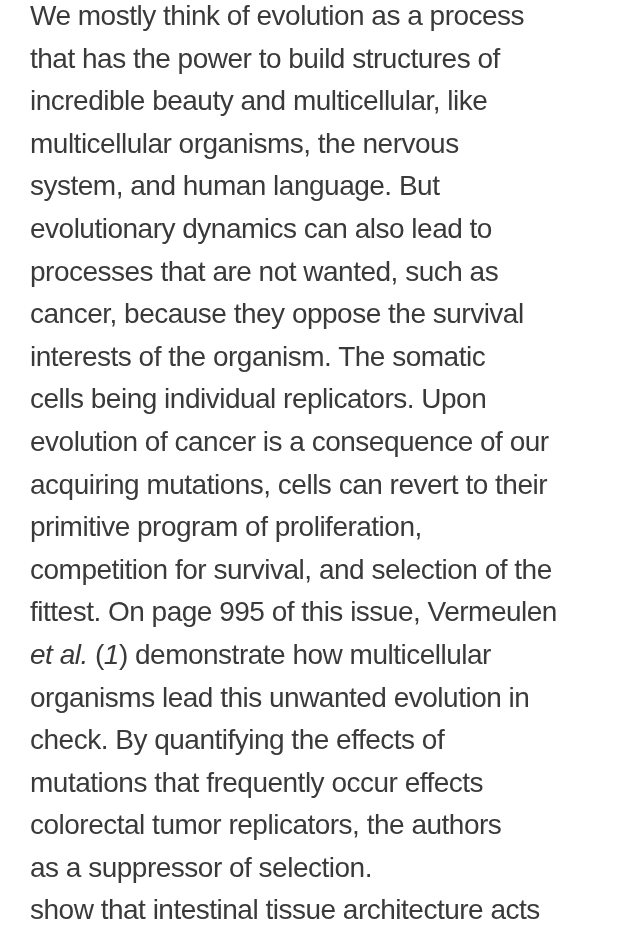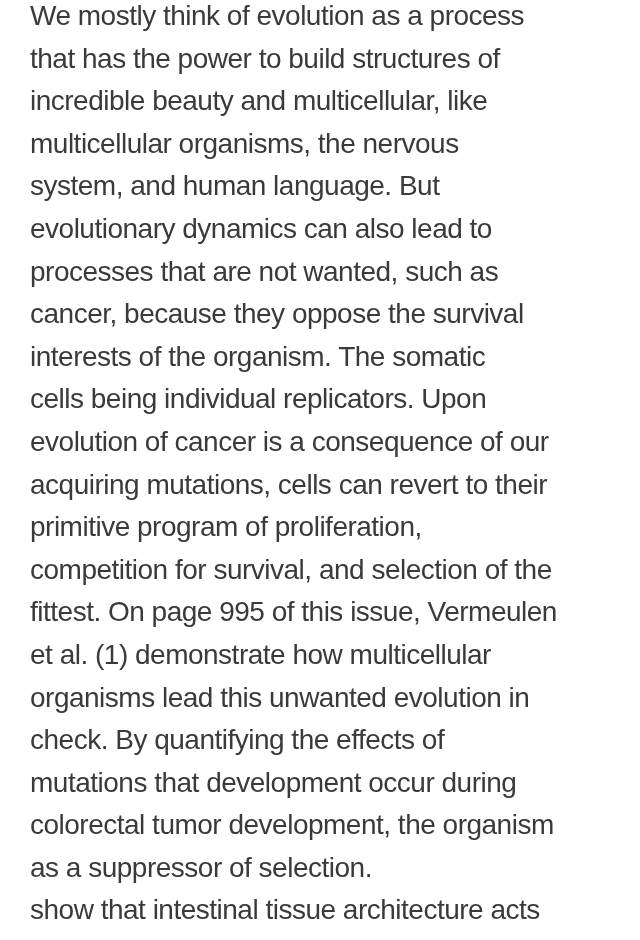--- a/index.html
+++ b/index.html
@@ -30,20 +30,21 @@
     font-size: 28px;
     line-height: 42.6px;
     letter-spacing: -0.5px;
     font-weight: 400;
   }
   .line {
     white-space: nowrap;
     height: 42.6px;
   }
   .em {
+    font-style: italic;
   }
 </style>
 </head>
 <body>
 
 <main class="page">
   <article class="paragraph" aria-label="article body text">
       <div class="line"><span>We mostly think of evolution as a process</span></div>
       <div class="line"><span>that has the power to build structures of</span></div>
       <div class="line"><span>incredible beauty and multicellular, like</span></div>
@@ -55,18 +56,18 @@
       <div class="line"><span>interests of the organism. The somatic</span></div>
       <div class="line"><span>cells being individual replicators. Upon</span></div>
       <div class="line"><span>evolution of cancer is a consequence of our</span></div>
       <div class="line"><span>acquiring mutations, cells can revert to their</span></div>
       <div class="line"><span>primitive program of proliferation,</span></div>
       <div class="line"><span>competition for survival, and selection of the</span></div>
       <div class="line"><span>fittest. On page 995 of this issue, Vermeulen</span></div>
       <div class="line"><span class="em">et al.</span><span> (</span><span class="em">1</span><span>) demonstrate how multicellular</span></div>
       <div class="line"><span>organisms lead this unwanted evolution in</span></div>
       <div class="line"><span>check. By quantifying the effects of</span></div>
-      <div class="line"><span>mutations that development occur during</span></div>
-      <div class="line"><span>colorectal tumor development, the organism</span></div>
+      <div class="line"><span>mutations that frequently occur effects</span></div>
+      <div class="line"><span>colorectal tumor replicators, the authors</span></div>
       <div class="line"><span>as a suppressor of selection.</span></div>
       <div class="line"><span>show that intestinal tissue architecture acts</span></div>
     </article>
 </main>
 
 </body></html>

